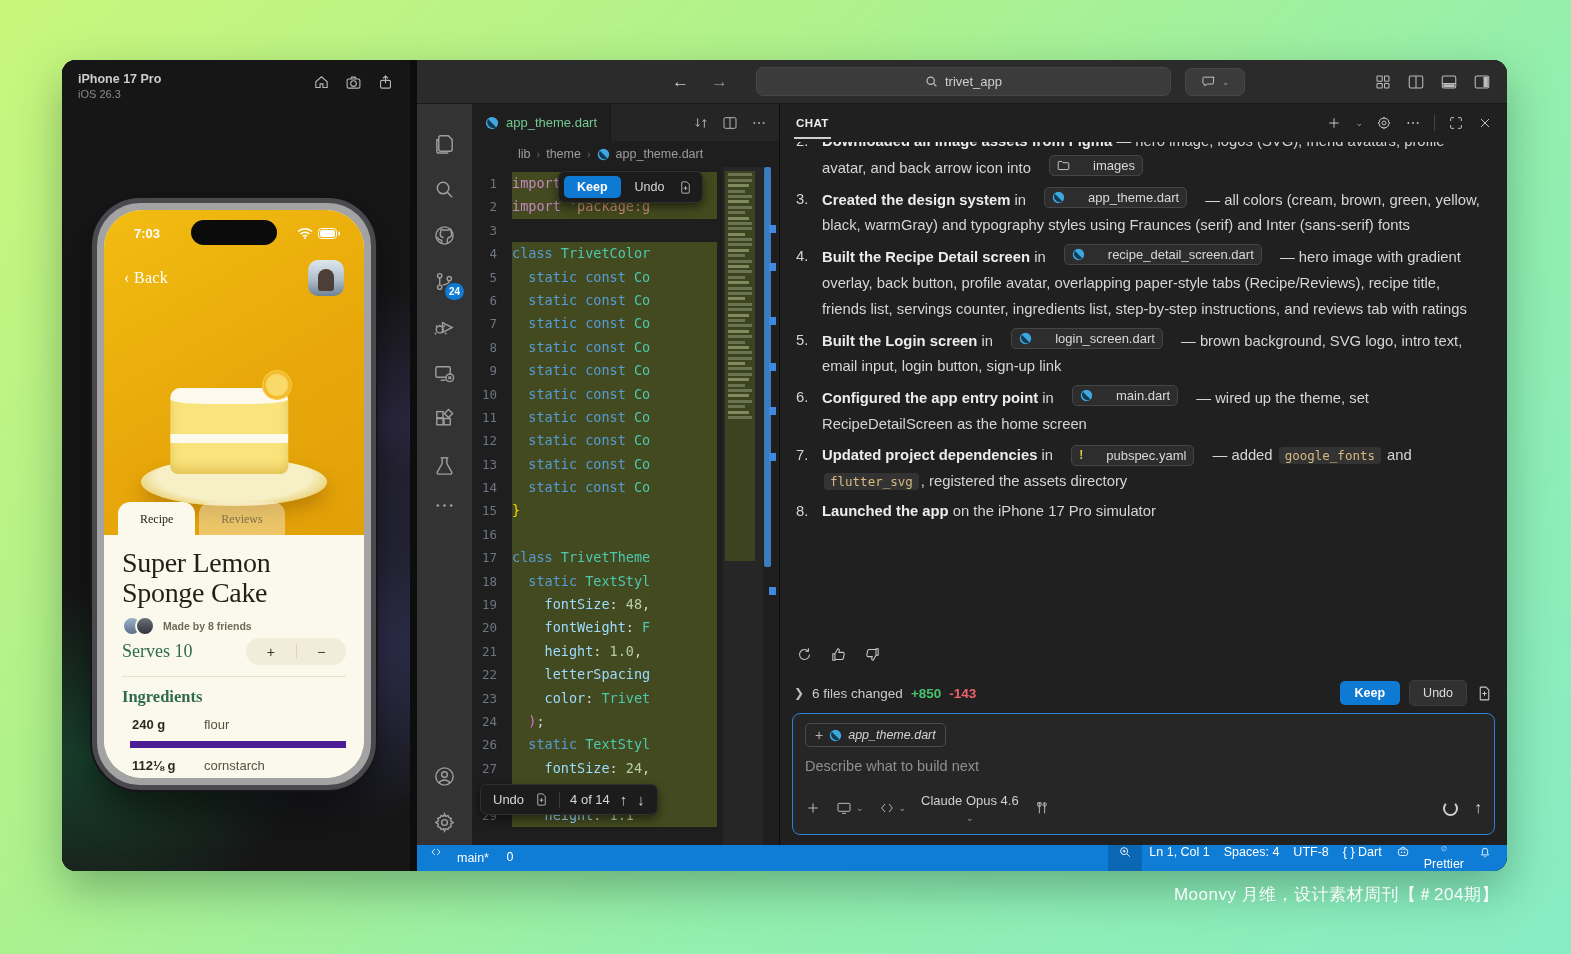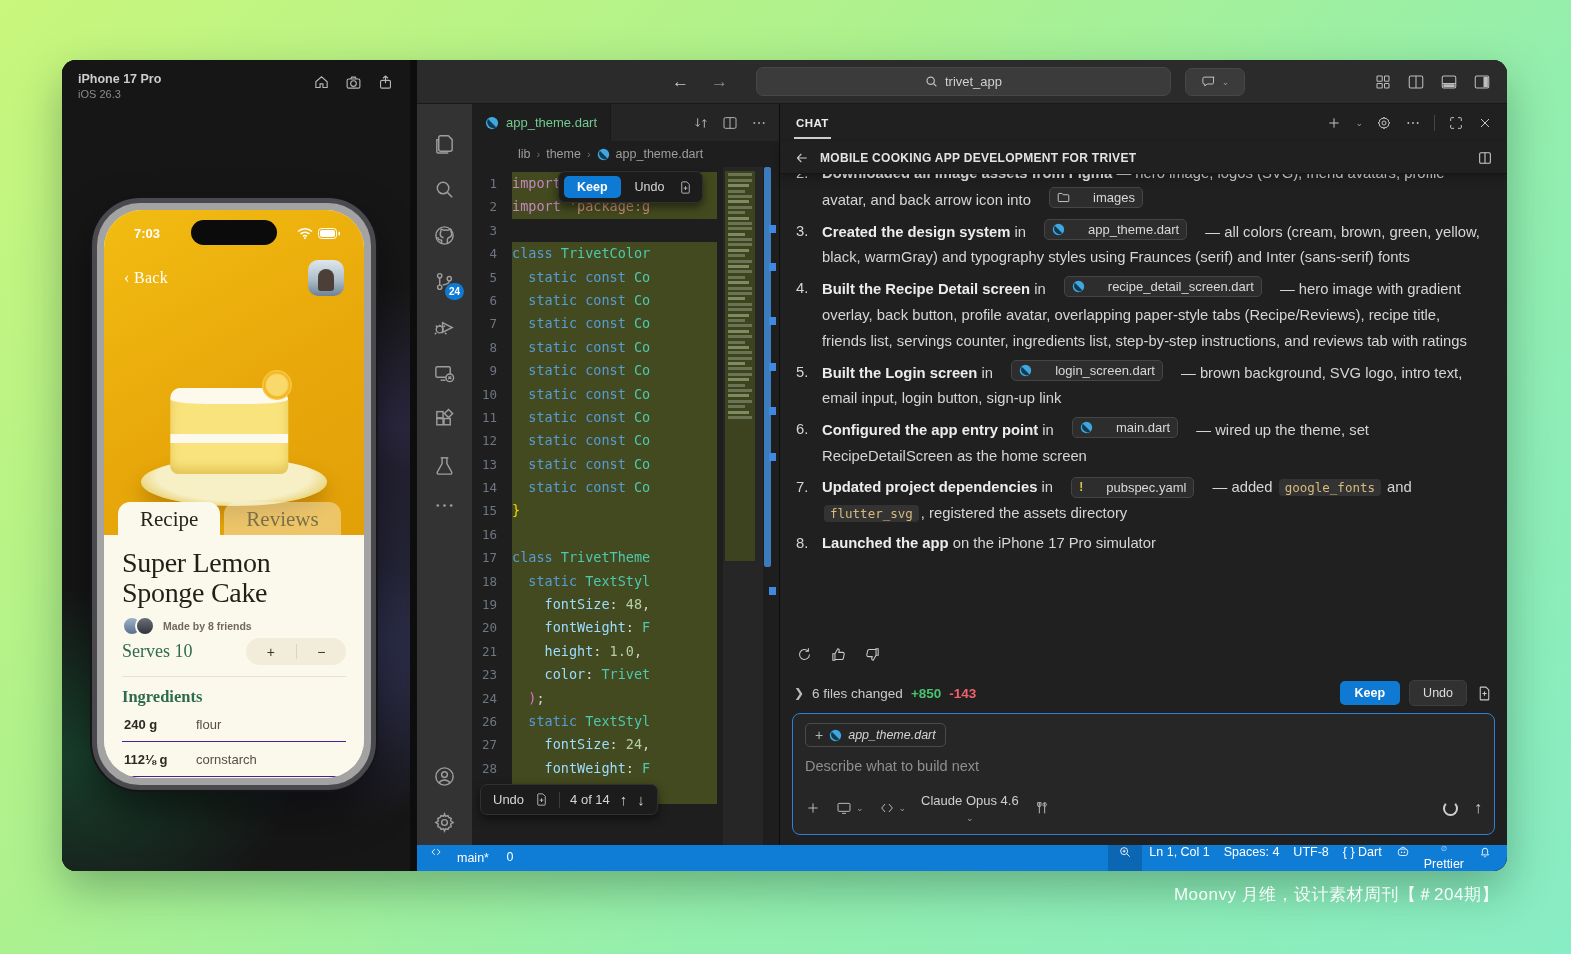--- a/index.html
+++ b/index.html
@@ -56,40 +56,40 @@
     box-shadow:inset 0 -6px 10px rgba(190,140,20,.35); }
   .cake-body::before { content:""; position:absolute; left:0; right:0; top:0; height:16px;
     background:#fdf9ec; border-radius:10px 14px 40% 40%; }
   .cake-body::after { content:""; position:absolute; left:0; right:0; top:46px; height:9px; background:#fdf9ec; }
   .lemon { position:absolute; left:50%; top:10px; transform:translateX(28px); width:30px; height:30px;
     border-radius:50%; background:radial-gradient(circle,#f9d96a 55%,#f2a60d 72%,#e0920a 100%);
     border:2px solid #f5c437; }
   
   .p-tabs { position:relative; z-index:2; display:flex; gap:4px; padding:0 0 0 14px; margin-top:-33px; }
   .p-tab { height:34px; padding:0 22px; display:flex; align-items:center; border-radius:12px 12px 0 0;
-    font-family:"Liberation Serif", serif; font-size:21px; }
+    font-family:"Liberation Serif", serif; font-size:12px; }
   .p-tab.active { background:#fbf8ec; color:#26241c; }
   .p-tab.ghost { background:rgba(251,248,236,.42); color:#7d6f4c; }
   .sheet { flex:1; background:#fbf8ec; padding:12px 18px 0 18px; }
   .p-title { font-family:"Liberation Serif", serif; font-size:28px; line-height:1.06; color:#211f17; font-weight:500; letter-spacing:-.3px; }
   .made-row { display:flex; align-items:center; margin-top:9px; height:20px; }
   .f-avatars { display:flex; }
   .f-avatars i { width:20px; height:20px; border-radius:50%; border:2px solid #fbf8ec; display:block; }
   .f-avatars i:nth-child(1){ background:linear-gradient(180deg,#9db3cc,#5c6f8a); }
   .f-avatars i:nth-child(2){ background:linear-gradient(180deg,#6a6f78,#30343c); margin-left:-7px; }
   .made-label { margin-left:8px; font-size:10.5px; color:#6f6a5a; font-weight:600; }
   .serves-row { display:flex; align-items:center; margin-top:2px; }
   .serves { font-family:"Liberation Serif", serif; font-size:18px; color:#2e6b4e; }
   .stepper { margin-left:auto; width:100px; height:27px; border-radius:14px; background:#f2edda;
     display:flex; align-items:center; }
   .stepper span { flex:1; text-align:center; color:#3a382e; font-size:14px; }
   .stepper .sep { flex:none; width:1px; height:15px; background:#ddd6bd; }
   .p-divider { height:1px; background:#e8e2cd; margin:11px 0 10px 0; }
   .ing-title { font-family:"Liberation Serif", serif; font-weight:700; font-size:16.5px; color:#2e6b4e; }
-  .ing-row { display:flex; padding:10px 2px 9px 2px; border-bottom:1px solid #4c1d95; }
+  .ing-row { display:flex; padding:10px 2px 9px 2px; border-bottom:7px solid #4c1d95;margin-left:8px; }
   .ing-qty { width:72px; flex:none; font-size:13px; font-weight:700; color:#2b2a21; }
   .ing-name { font-size:13px; color:#55503f; }
 
   
   .vscode { flex:1; display:flex; flex-direction:column; background:#1f1f1f; border-left:7px solid #0d0d0d; min-width:0; }
   .titlebar { position:relative; height:44px; flex:none; background:#2b2b2b; display:flex; align-items:center; border-bottom:1px solid #191919; }
   .nav-arrows { margin-left:255px; display:flex; gap:22px; color:#c9c9c9; font-size:17px; }
   .nav-arrows .fwd { color:#8b8b8b; }
   .searchbox { margin-left:28px; width:415px; height:29px; background:#3b3b3b; border:1px solid #474747;
     border-radius:7px; display:flex; align-items:center; justify-content:center; gap:7px; color:#cfcfcf; font-size:13px; }
@@ -541,20 +541,24 @@
                 </div>
                 <div class="cline added">
                   <span class="lnum">20</span>
                   <span class="ctext"><span class="tk-pl">    </span><span class="tk-prop">fontWeight</span><span class="tk-pl">: </span><span class="tk-type">F</span></span>
                 </div>
                 <div class="cline added">
                   <span class="lnum">21</span>
                   <span class="ctext"><span class="tk-pl">    </span><span class="tk-prop">height</span><span class="tk-pl">: </span><span class="tk-num">1.0</span><span class="tk-pl">,</span></span>
                 </div>
                 <div class="cline added">
+                  <span class="lnum">22</span>
+                  <span class="ctext"><span class="tk-pl">    </span><span class="tk-prop">letterSpacing</span></span>
+                </div>
+                <div class="cline added">
                   <span class="lnum">23</span>
                   <span class="ctext"><span class="tk-pl">    </span><span class="tk-prop">color</span><span class="tk-pl">: </span><span class="tk-type">Trivet</span></span>
                 </div>
                 <div class="cline added">
                   <span class="lnum">24</span>
                   <span class="ctext"><span class="tk-pink">  )</span><span class="tk-pl">;</span></span>
                 </div>
                 <div class="cline added">
                   <span class="lnum">26</span>
                   <span class="ctext"><span class="tk-pl">  </span><span class="tk-kw">static </span><span class="tk-type">TextStyl</span></span>
@@ -672,30 +676,20 @@
                   <circle cx="19" cy="12" r="1.4" fill="#c3c3c3" stroke="none"></circle>
                 </svg>
               <span class="hsep"></span>
               <svg viewBox="0 0 24 24">
                   <path d="M4 9V5a1 1 0 0 1 1-1h4M15 4h4a1 1 0 0 1 1 1v4M20 15v4a1 1 0 0 1-1 1h-4M9 20H5a1 1 0 0 1-1-1v-4"></path>
                 </svg>
               <svg viewBox="0 0 24 24">
                   <path d="M6 6l12 12M18 6 6 18"></path>
                 </svg>
             </div>
-          </div>
-          <div class="chat-sub">
-            <svg viewBox="0 0 24 24">
-                <path d="M19 12H5m0 0 6-6m-6 6 6 6"></path>
-              </svg>
-            <span class="chat-sub-title">MOBILE COOKING APP DEVELOPMENT FOR TRIVET</span>
-            <svg class="split" viewBox="0 0 24 24">
-                <rect x="4" y="4" width="16" height="16" rx="2"></rect>
-                <path d="M12 4v16"></path>
-              </svg>
           </div>
           <div class="chat-body" id="chatbody">
               <div class="citem">
                 <span class="cno">2.</span>
                 <span class="ccontent"><b>Downloaded all image assets from Figma</b><span> — hero image, logos (SVG), friend avatars, profile avatar, and back arrow icon into </span><span class="chip">
                     <svg width="13" height="13" viewBox="0 0 16 16" style="flex:none">
                       <path d="M1.5 4a1 1 0 0 1 1-1h3.6l1.4 1.6h6a1 1 0 0 1 1 1V12a1 1 0 0 1-1 1h-11a1 1 0 0 1-1-1z" fill="none" stroke="#c9c9c9" stroke-width="1.2"></path>
                     </svg>
                     <span>images</span>
                   </span></span>

